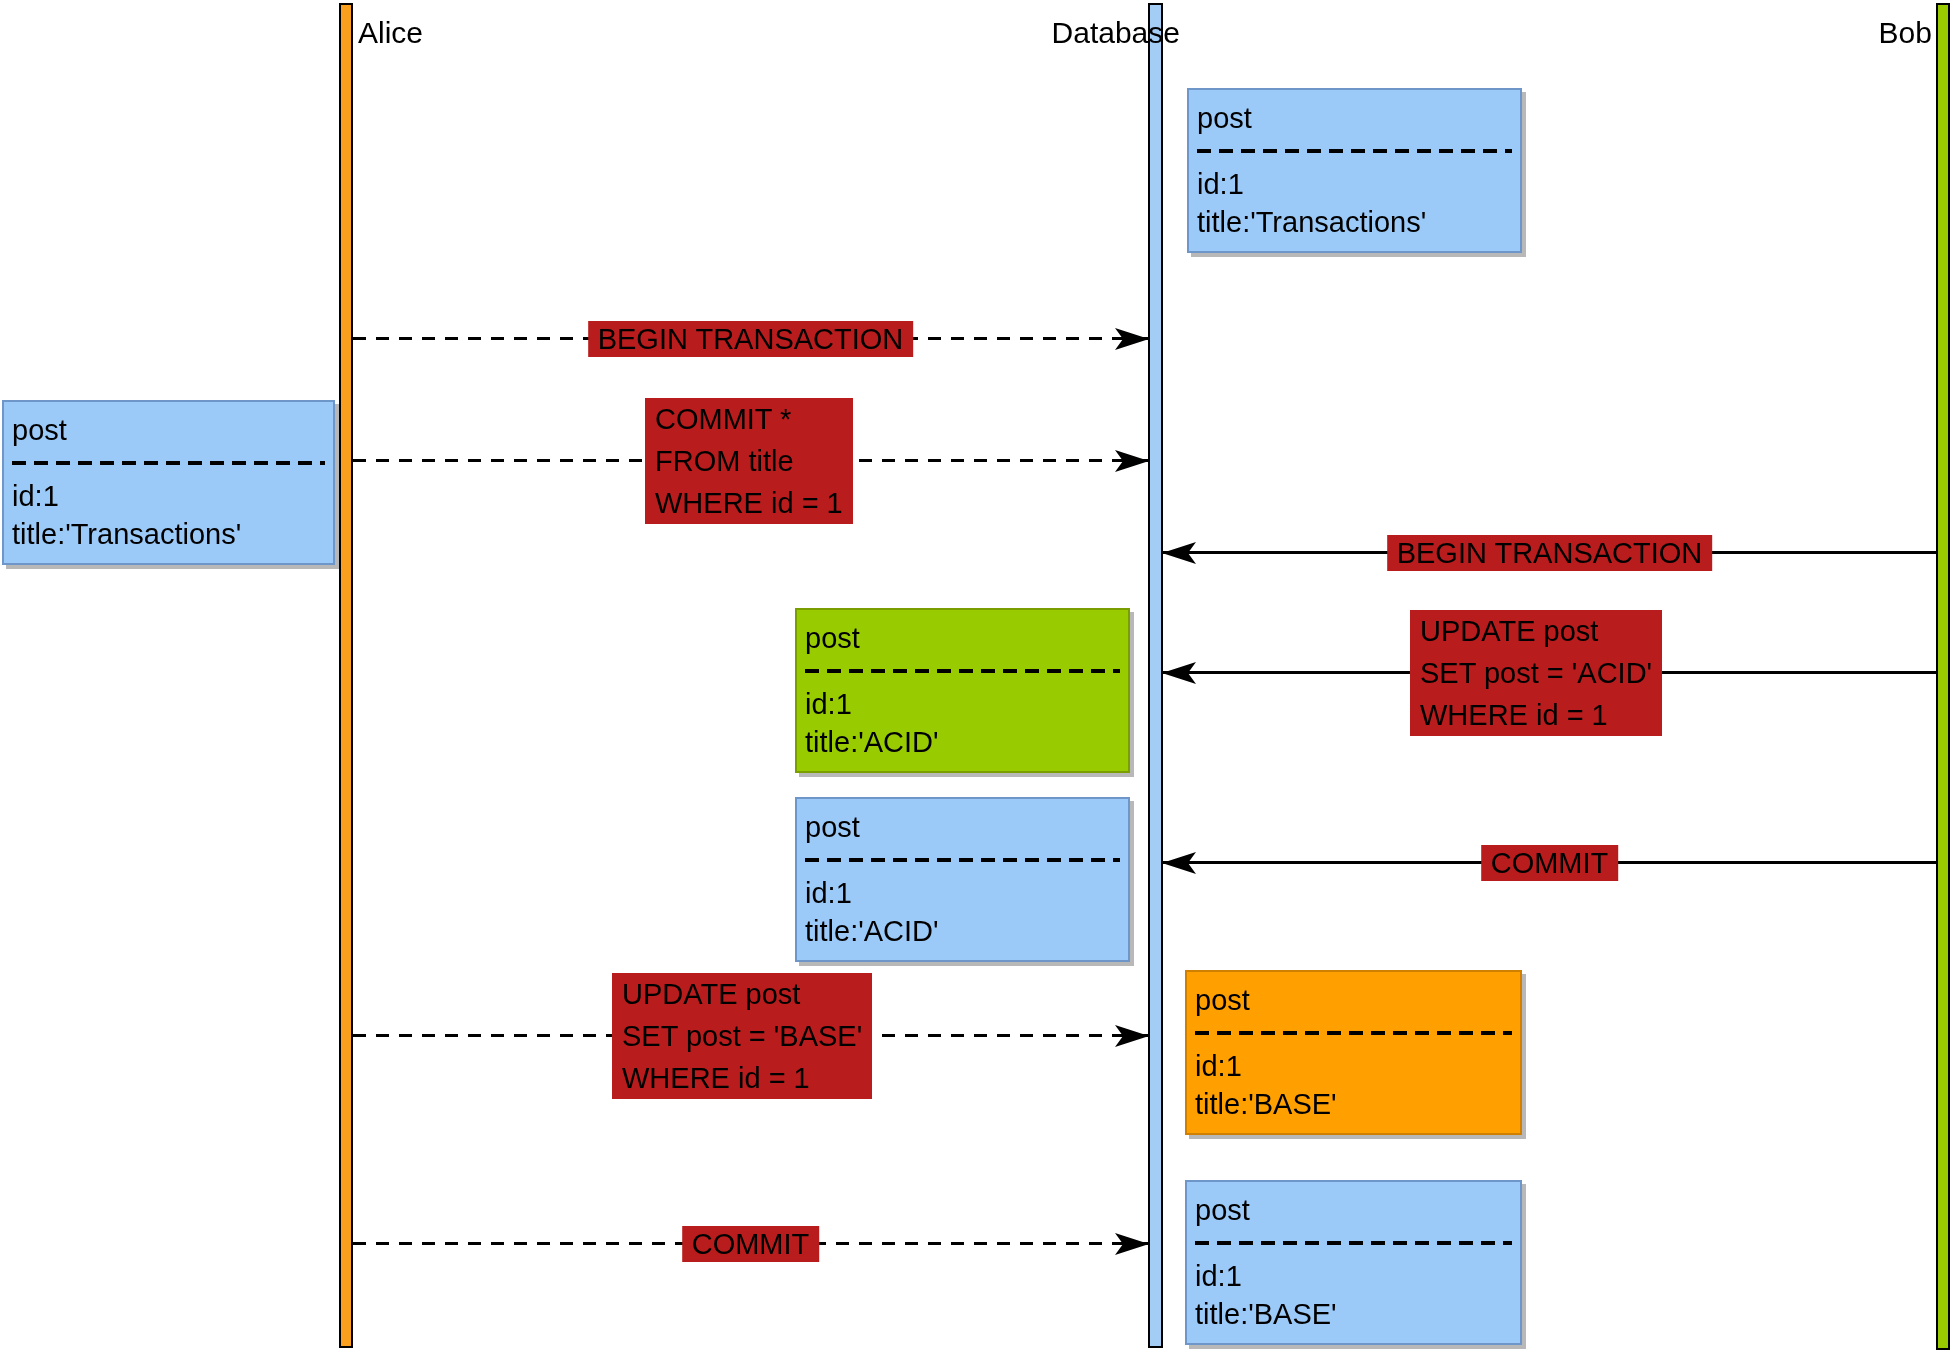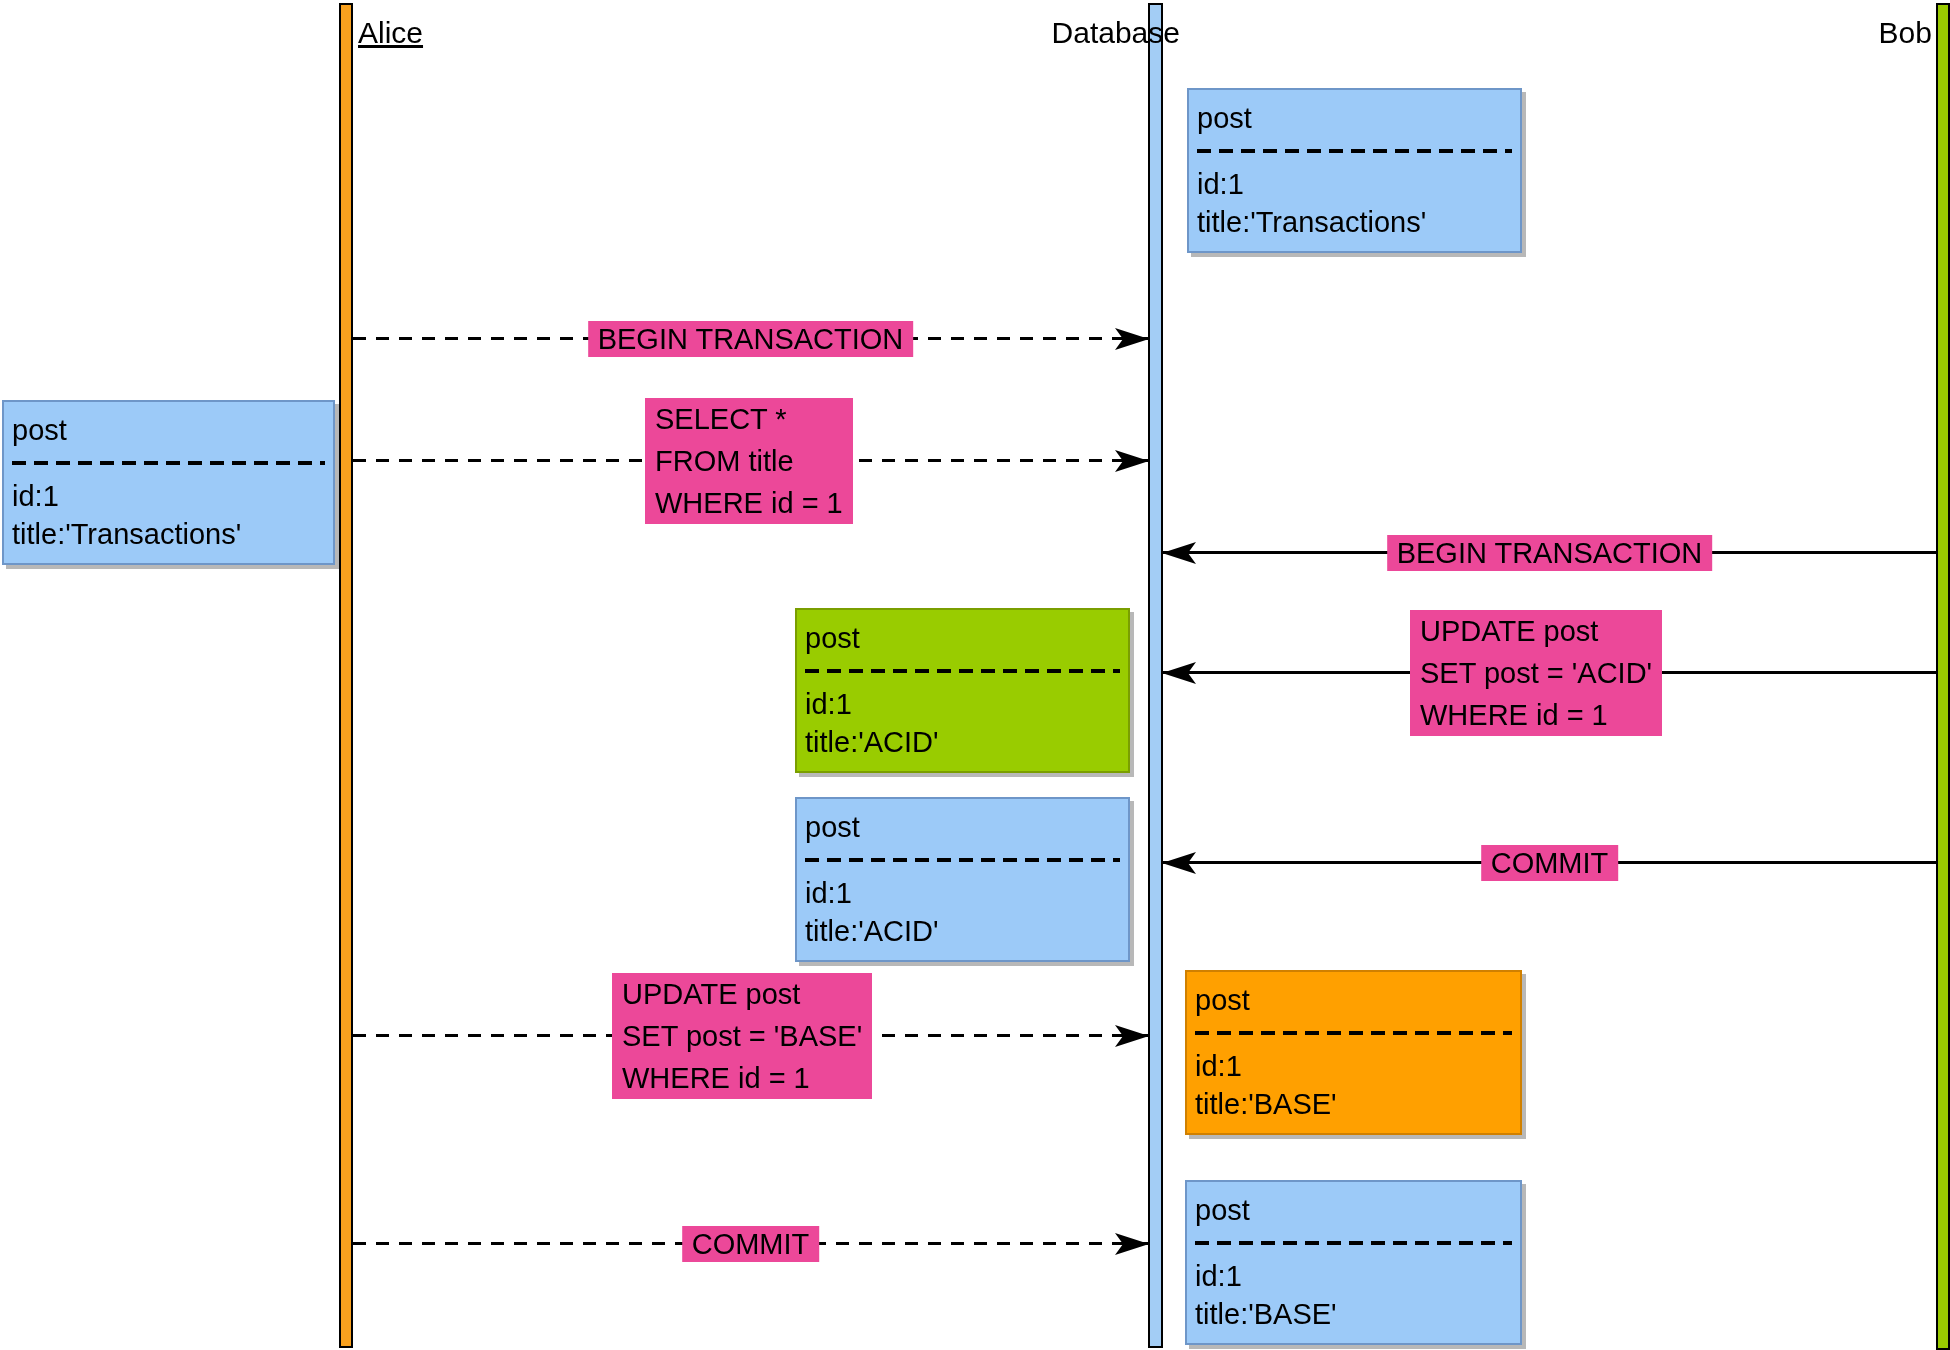--- a/index.html
+++ b/index.html
@@ -6,21 +6,21 @@
   #stage{
     position:relative;width:1950px;height:1350px;overflow:hidden;background:#fff;
     font-family:"Liberation Sans","DejaVu Sans",sans-serif;color:#000;
   }
   
   .lifeline{position:absolute;top:3px;height:1345px;border:2px solid #000;box-sizing:border-box;}
   .lifeline.alice{left:339px;width:14px;background:var(--alice-lifeline,#F9A11E);}
   .lifeline.database{left:1148px;width:15px;background:var(--database-lifeline,#A3CDF5);}
   .lifeline.bob{left:1936px;width:14px;height:1347px;background:var(--bob-lifeline,#9ACB00);}
   .actor-label{position:absolute;top:16px;font-size:30px;line-height:34px;white-space:nowrap;}
-  .actor-label.alice{left:358px;text-decoration:underline;}
+  .actor-label.alice{left:358px;}
   .actor-label.database{right:770px;}
   .actor-label.bob{right:18px;}
   
   .note{
     position:absolute;width:335px;height:165px;box-sizing:border-box;
     border:2px solid #888;padding:8px 8px;font-size:29px;
     box-shadow:4px 4px 0 rgba(0,0,0,0.28);
   }
   .note.blue{background:var(--note-blue-fill,#9CCAF8);border-color:var(--note-blue-border,#6E96C8);}
   .note.green{background:var(--note-green-fill,#99CC00);border-color:var(--note-green-border,#7A9E00);}
@@ -29,21 +29,21 @@
   .note-divider{height:4px;margin:11px 0 12px;background:repeating-linear-gradient(90deg,#000 0 14px,transparent 14px 22px);}
   .note-field{line-height:38px;}
   
   .msg{position:absolute;height:0;font-size:29px;}
   .msg .line{position:absolute;left:0;right:0;top:-1px;height:3px;}
   .msg.dashed .line{background:repeating-linear-gradient(90deg,#000 0 13px,transparent 13px 23px);}
   .msg.solid .line{background:#000;}
   .head{position:absolute;width:36px;height:26px;top:-12px;fill:#000;}
   .head-right{right:-1px;}
   .head-left{left:-1px;}
-  .label{position:absolute;background:#ec4899;white-space:nowrap;}
+  .label{position:absolute;background:#b91c1c;white-space:nowrap;}
   .label.single{left:50%;top:1px;transform:translate(-50%,-50%);padding:0 10px;line-height:36px;}
   .label.multi{top:1px;transform:translateY(-50%);padding:0 10px;line-height:42px;text-align:left;}
 </style>
 </head>
 <body>
 
 <div id="stage">
 
   <div class="lifeline alice"></div>
   <div class="lifeline database"></div>
@@ -102,21 +102,21 @@
       </svg>
     <div class="label single">BEGIN TRANSACTION</div>
   </div>
 
   <div class="msg dashed" style="left:353px;top:460px;width:795px;">
     <div class="line"></div>
     <svg class="head head-right" viewBox="0 0 36 26">
         <path d="M36 13 L2 2 L10 13 L2 24 Z"></path>
       </svg>
     <div class="label multi" style="left:292px;">
-      <div>SELECT *</div>
+      <div>COMMIT *</div>
       <div>FROM title</div>
       <div>WHERE id = 1</div>
     </div>
   </div>
 
   <div class="msg solid" style="left:1163px;top:552px;width:773px;">
     <div class="line"></div>
     <svg class="head head-left" viewBox="0 0 36 26">
         <path d="M0 13 L34 2 L26 13 L34 24 Z"></path>
       </svg>

